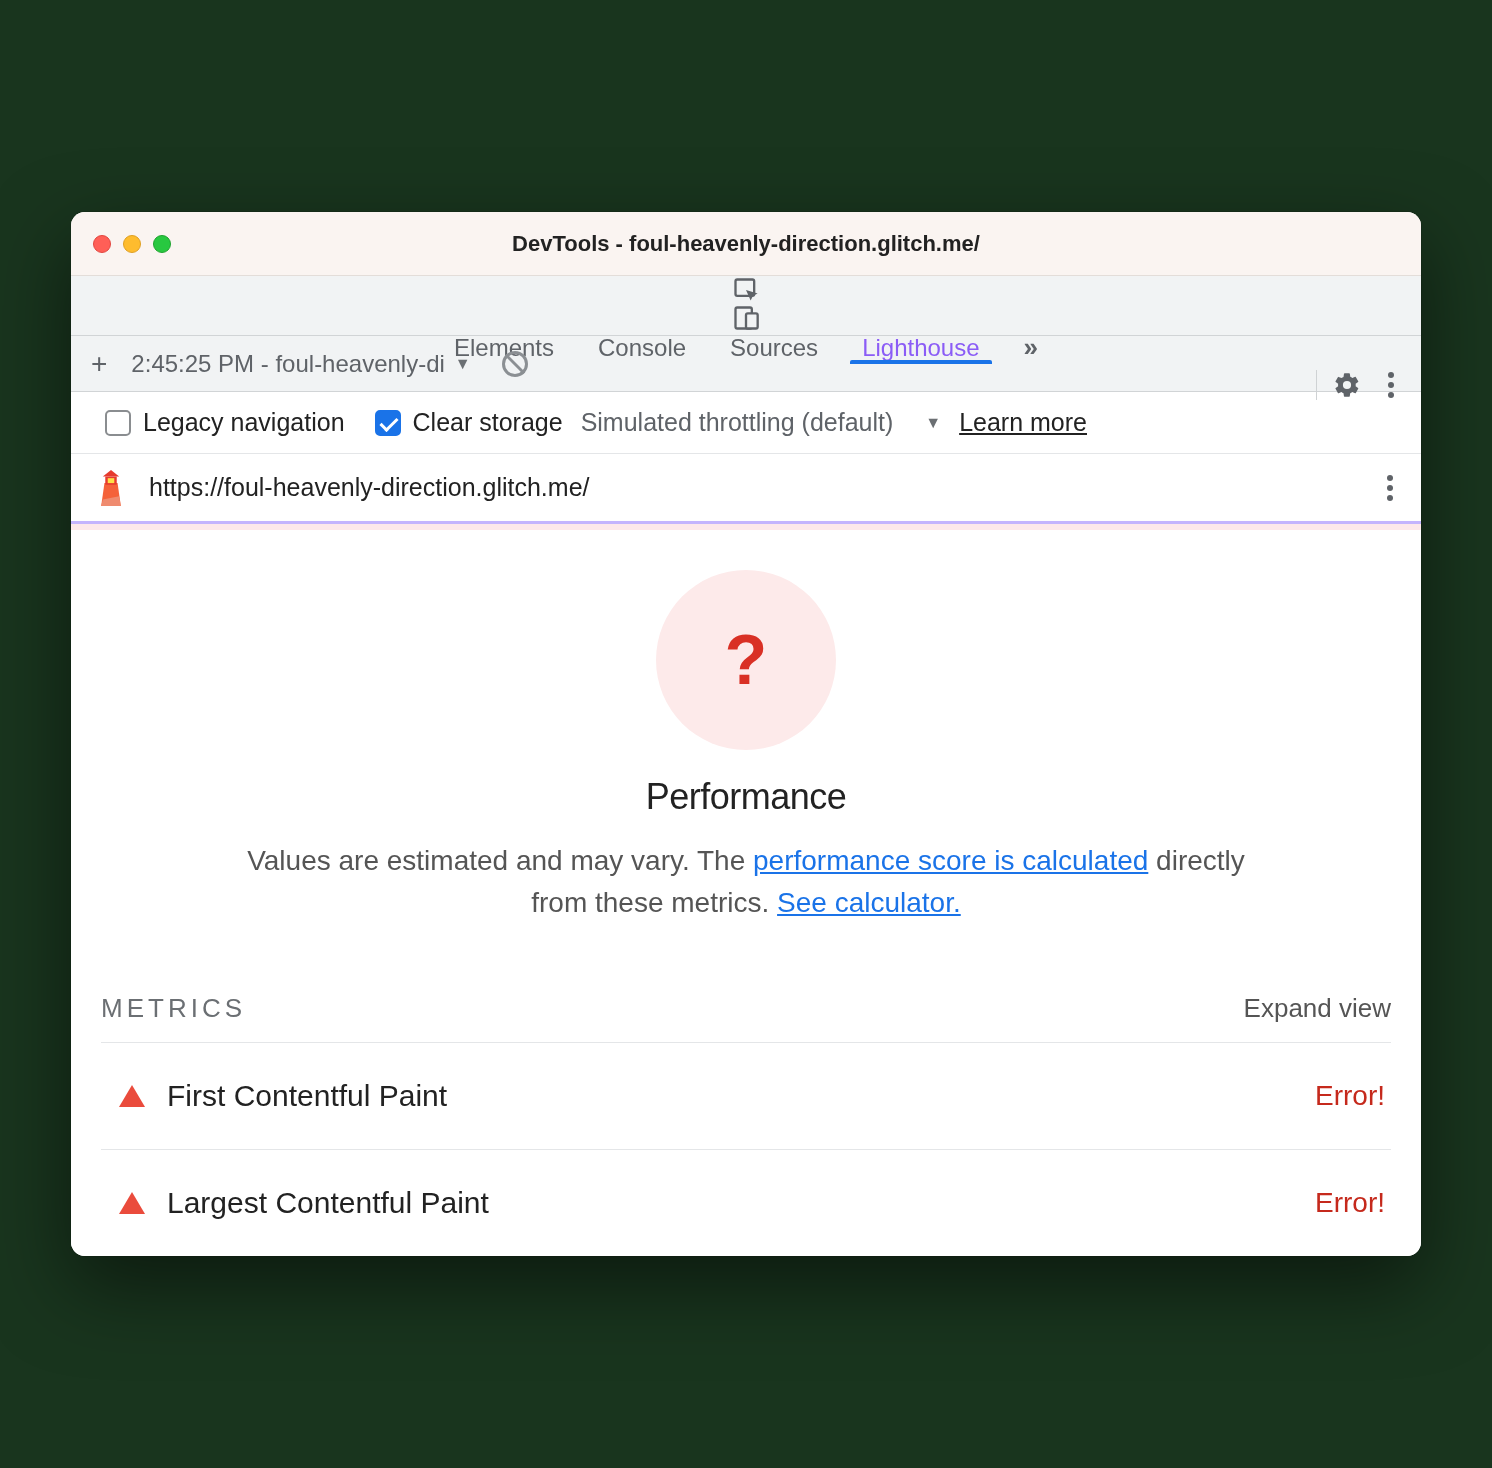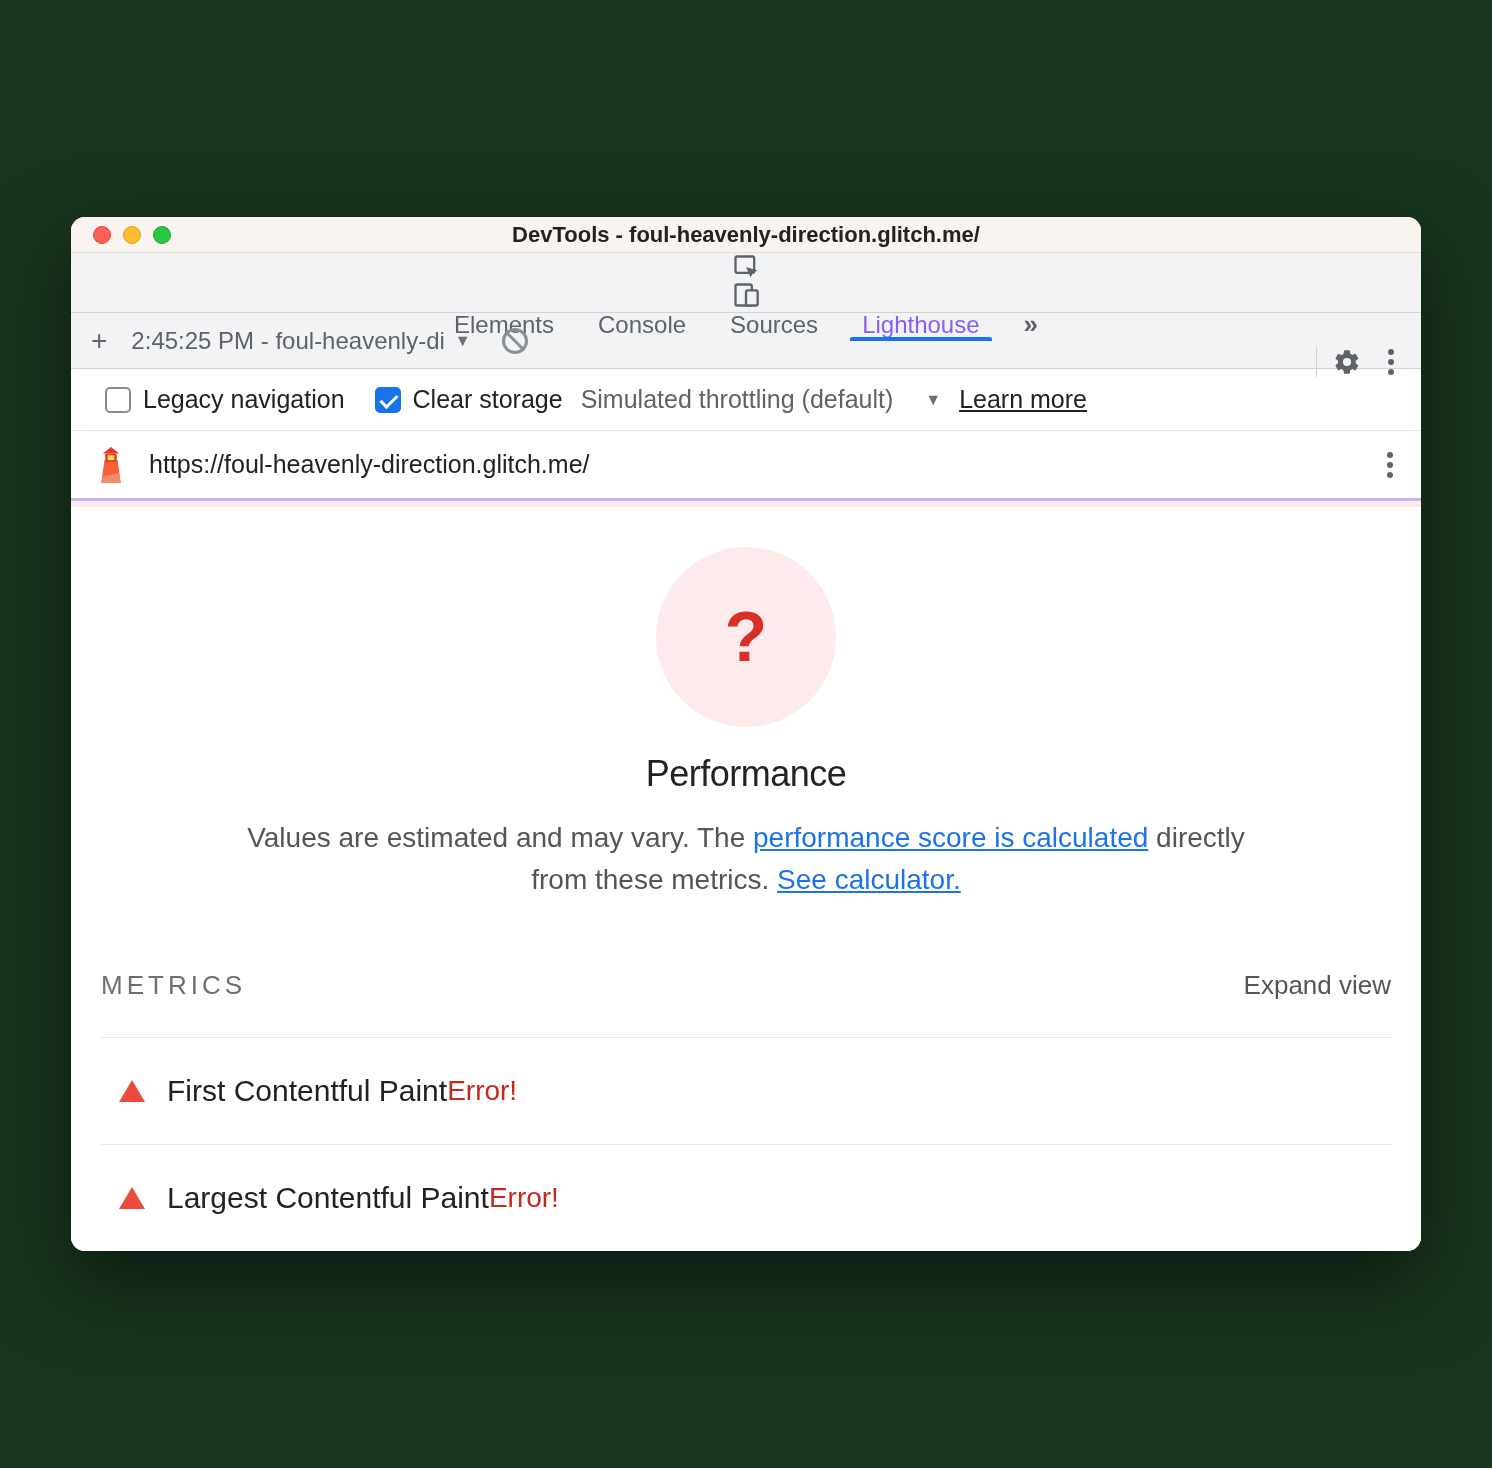--- a/index.html
+++ b/index.html
@@ -14,21 +14,21 @@
     height: 1468px;
   }
   .window {
     width: 1350px;
     background: #fff;
     border-radius: 14px;
     box-shadow: 0 30px 80px rgba(0,0,0,0.5), 0 0 0 1px rgba(0,0,0,0.08);
     overflow: hidden;
   }
   .titlebar {
-    height: 36px;
+    height: 64px;
     background: #faf4f1;
     display: flex;
     align-items: center;
     position: relative;
     border-bottom: 1px solid #e3ddd9;
   }
   .traffic {
     display: flex;
     gap: 12px;
     padding-left: 22px;
@@ -100,24 +100,24 @@
   .more-v { display:flex; flex-direction:column; gap:4px; padding:6px; cursor:pointer;}
   .more-v span{width:6px;height:6px;border-radius:50%;background:#5f6368;}
   .pinkstrip{height:6px;background:#fde9ea;}
   .report-body{background:#fff; padding: 40px 30px 0 30px;}
   .gauge-wrap{display:flex;flex-direction:column;align-items:center;}
   .gauge{width:180px;height:180px;border-radius:50%;background:#fdeaea;display:flex;align-items:center;justify-content:center;}
   .gauge-q{font-size:70px;font-weight:600;color:#d93025;}
   .perf-title{font-size:36px;color:#222;margin-top:26px;letter-spacing:-0.5px;}
   .desc{margin-top:22px;font-size:28px;color:#555;text-align:center;max-width:1060px;line-height:1.48;}
   .desc a{color:#1a73e8;text-decoration:underline;}
-  .metrics-head{display:flex;justify-content:space-between;align-items:center;margin-top:70px;border-bottom:1px solid #e4e6e8;padding-bottom:36px;}
+  .metrics-head{display:flex;justify-content:space-between;align-items:center;margin-top:70px;border-bottom:1px solid #e4e6e8;padding-bottom:18px;}
   .metrics-head .left{font-size:26px;letter-spacing:4px;color:#6b6f73;font-weight:500;}
   .metrics-head .right{font-size:26px;color:#555;cursor:pointer;}
-  .metric-row{display:flex;align-items:center;justify-content:flex-start;padding:36px 6px;border-bottom:1px solid #e4e6e8;}
+  .metric-row{display:flex;align-items:center;justify-content:space-between;padding:36px 6px;border-bottom:1px solid #e4e6e8;}
   .metric-row:last-child{border-bottom:none;}
   .metric-left{display:flex;align-items:center;gap:22px;font-size:30px;color:#222;padding-left:12px;}
   .tri-red{width:0;height:0;border-left:13px solid transparent;border-right:13px solid transparent;border-bottom:22px solid #ea4b3c;}
   .metric-right{font-size:28px;color:#c5291c;}
   .chevrons{font-size:26px;color:#5f6368;font-weight:700;}
   .arrow-cursor svg, .device svg{stroke:#5f6368;}
 </style>
 </head>
 <body>
 

